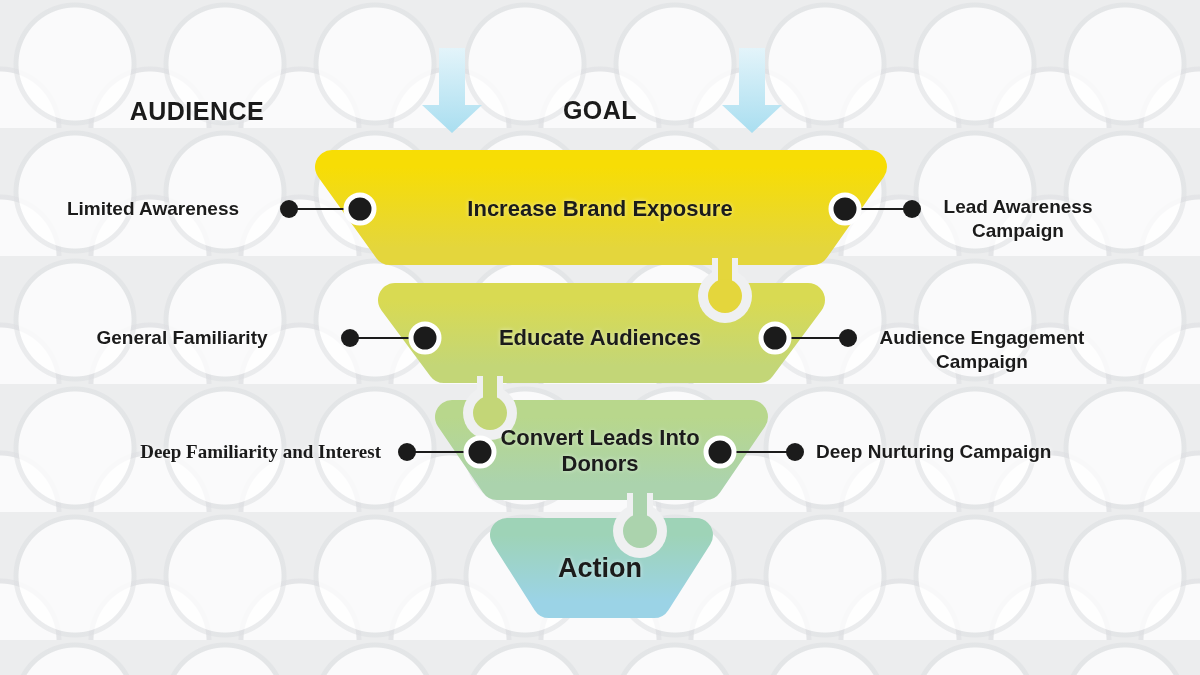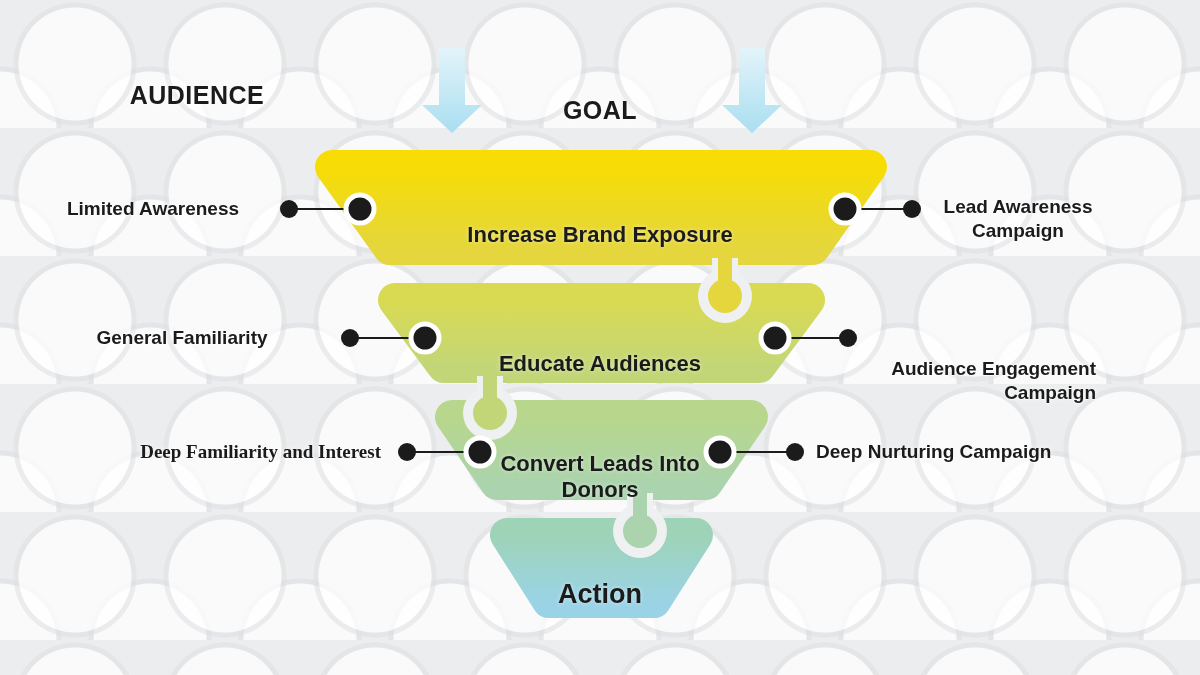--- a/index.html
+++ b/index.html
@@ -24,21 +24,20 @@
     text-shadow:0 0 5px rgba(255,255,255,.9);
   }
   .side-label{
     color:#1b1b1b;font-weight:bold;font-size:19px;line-height:1.25;
     text-shadow:0 0 5px rgba(255,255,255,.95), 0 1px 0 rgba(255,255,255,.7);
   }
   .tier-label{
     color:#1b1b1b;font-weight:bold;font-size:22px;line-height:1.2;
     text-align:center;
     text-shadow:0 0 4px rgba(255,255,255,.55);
-    margin-top:26px;
   }
   .tier-label.big{font-size:27px;}
   svg{position:absolute;left:0;top:0;}
 </style>
 </head>
 <body>
 
 <div class="canvas">
 
   <svg width="1200" height="675" viewBox="0 0 1200 675">
@@ -124,29 +123,29 @@
       <line x1="720" y1="452" x2="795" y2="452"></line>
     </g>
     <g fill="#1b1b1b">
       <circle cx="407" cy="452" r="9"></circle>
       <circle cx="480" cy="452" r="14" stroke="#ffffff" stroke-width="5"></circle>
       <circle cx="720" cy="452" r="14" stroke="#ffffff" stroke-width="5"></circle>
       <circle cx="795" cy="452" r="9"></circle>
     </g>
   </svg>
 
-  <div class="abs hdr" style="left:97px;top:79px;width:200px;">AUDIENCE</div>
+  <div class="abs hdr" style="left:97px;top:95px;width:200px;">AUDIENCE</div>
   <div class="abs hdr" style="left:500px;top:94px;width:200px;">GOAL</div>
 
   <div class="abs tier-label" style="left:460px;top:196px;width:280px;">Increase Brand Exposure</div>
   <div class="abs tier-label" style="left:460px;top:325px;width:280px;">Educate Audiences</div>
   <div class="abs tier-label" style="left:500px;top:425px;width:200px;">Convert Leads Into Donors</div>
   <div class="abs tier-label big" style="left:500px;top:552px;width:200px;">Action</div>
 
   <div class="abs side-label" style="left:40px;top:197px;width:226px;text-align:center;">Limited Awareness</div>
   <div class="abs side-label" style="left:40px;top:326px;width:284px;text-align:center;">General Familiarity</div>
   <div class="abs side-label" style="left:40px;top:440px;width:341px;text-align:right;font-family:Liberation Serif, serif;">Deep Familiarity and Interest</div>
 
   <div class="abs side-label" style="left:933px;top:195px;width:170px;text-align:center;">Lead Awareness Campaign</div>
-  <div class="abs side-label" style="left:868px;top:326px;width:228px;text-align:right;margin-top:31px;">Audience Engagement Campaign</div>
+  <div class="abs side-label" style="left:868px;top:326px;width:228px;text-align:center;">Audience Engagement Campaign</div>
   <div class="abs side-label" style="left:816px;top:440px;width:260px;text-align:left;">Deep Nurturing Campaign</div>
 
 </div>
 
 </body></html>

